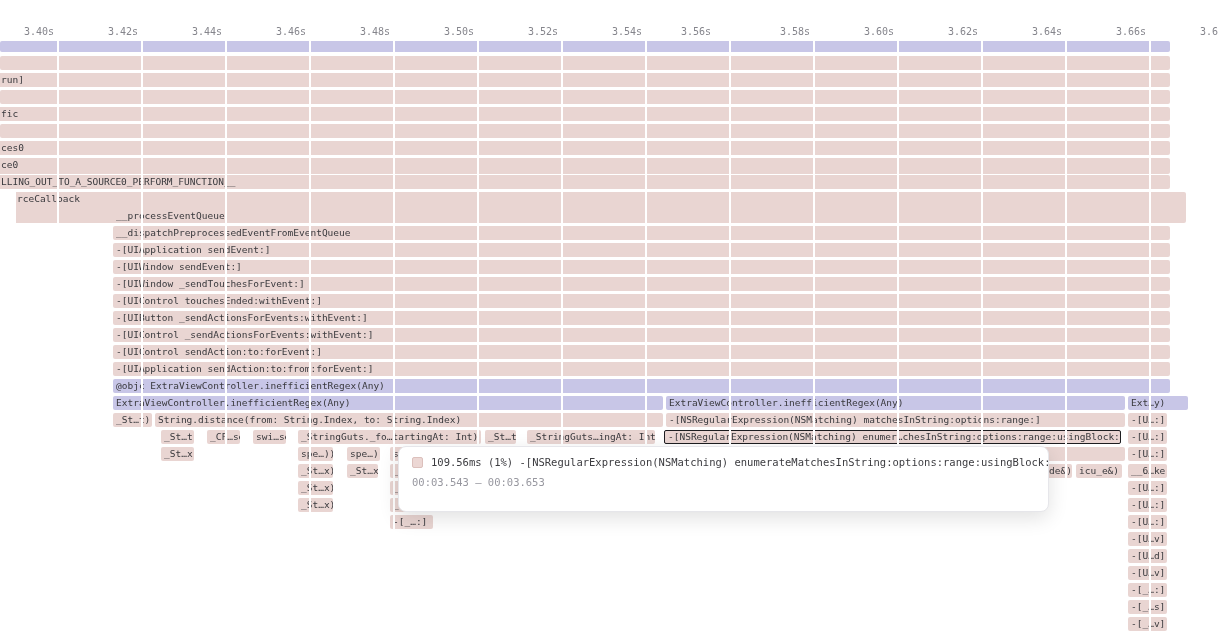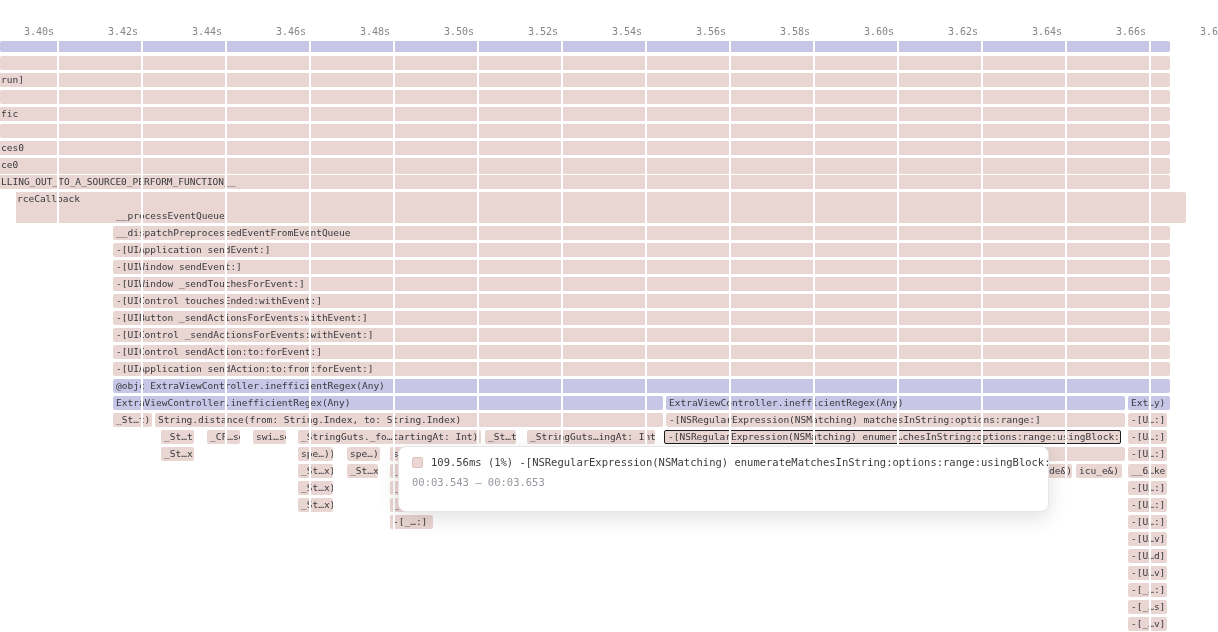--- a/index.html
+++ b/index.html
@@ -53,21 +53,21 @@
 <div id="flame">
   <div id="ruler">
       <div class="tick" style="left: -6px;">3.40s</div>
       <div class="tick" style="left: 78px;">3.42s</div>
       <div class="tick" style="left: 162px;">3.44s</div>
       <div class="tick" style="left: 246px;">3.46s</div>
       <div class="tick" style="left: 330px;">3.48s</div>
       <div class="tick" style="left: 414px;">3.50s</div>
       <div class="tick" style="left: 498px;">3.52s</div>
       <div class="tick" style="left: 582px;">3.54s</div>
-      <div class="tick" style="left: 666px;">3.56s</div>
+      <div class="tick" style="left: 666px; text-align: center;">3.56s</div>
       <div class="tick" style="left: 750px;">3.58s</div>
       <div class="tick" style="left: 834px;">3.60s</div>
       <div class="tick" style="left: 918px;">3.62s</div>
       <div class="tick" style="left: 1002px;">3.64s</div>
       <div class="tick" style="left: 1086px;">3.66s</div>
       <div class="tick" style="left: 1170px;">3.68s</div>
     </div>
   <div id="bars-layer">
       <div class="bar user" style="left: 0px; top: 41px; width: 1170px; height: 11px;"></div>
       <div class="bar system" style="left: 0px; top: 56px; width: 1170px; height: 14px;"></div>
@@ -85,21 +85,21 @@
       <div class="bar system" style="left: 113px; top: 260px; width: 1057px; height: 14px;">-[UIWindow sendEvent:]</div>
       <div class="bar system" style="left: 113px; top: 277px; width: 1057px; height: 14px;">-[UIWindow _sendTouchesForEvent:]</div>
       <div class="bar system" style="left: 113px; top: 294px; width: 1057px; height: 14px;">-[UIControl touchesEnded:withEvent:]</div>
       <div class="bar system" style="left: 113px; top: 311px; width: 1057px; height: 14px;">-[UIButton _sendActionsForEvents:withEvent:]</div>
       <div class="bar system" style="left: 113px; top: 328px; width: 1057px; height: 14px;">-[UIControl _sendActionsForEvents:withEvent:]</div>
       <div class="bar system" style="left: 113px; top: 345px; width: 1057px; height: 14px;">-[UIControl sendAction:to:forEvent:]</div>
       <div class="bar system" style="left: 113px; top: 362px; width: 1057px; height: 14px;">-[UIApplication sendAction:to:from:forEvent:]</div>
       <div class="bar user" style="left: 113px; top: 379px; width: 1057px; height: 14px;">@objc ExtraViewController.inefficientRegex(Any)</div>
       <div class="bar user" style="left: 113px; top: 396px; width: 550px; height: 14px;">ExtraViewController.inefficientRegex(Any)</div>
       <div class="bar user" style="left: 666px; top: 396px; width: 459px; height: 14px;">ExtraViewController.inefficientRegex(Any)</div>
-      <div class="bar user" style="left: 1128px; top: 396px; width: 42px; height: 14px;">Ext…y)</div>
+      <div class="bar user" style="left: 1128px; top: 396px; width: 60px; height: 14px;">Ext…y)</div>
       <div class="bar system" style="left: 113px; top: 413px; width: 39px; height: 14px;">_St…t)</div>
       <div class="bar system" style="left: 155px; top: 413px; width: 508px; height: 14px;">String.distance(from: String.Index, to: String.Index)</div>
       <div class="bar system" style="left: 666px; top: 413px; width: 459px; height: 14px;">-[NSRegularExpression(NSMatching) matchesInString:options:range:]</div>
       <div class="bar system" style="left: 1128px; top: 413px; width: 39px; height: 14px;">-[U…:]</div>
       <div class="bar system" style="left: 161px; top: 430px; width: 33px; height: 14px;">_St…t)</div>
       <div class="bar system" style="left: 207px; top: 430px; width: 33px; height: 14px;">_CF…se</div>
       <div class="bar system" style="left: 253px; top: 430px; width: 33px; height: 14px;">swi…se</div>
       <div class="bar system" style="left: 298px; top: 430px; width: 183px; height: 14px;">_StringGuts._fo…tartingAt: Int)</div>
       <div class="bar system" style="left: 485px; top: 430px; width: 31px; height: 14px;">_St…t)</div>
       <div class="bar system" style="left: 527px; top: 430px; width: 128px; height: 14px;">_StringGuts…ingAt: Int)</div>

